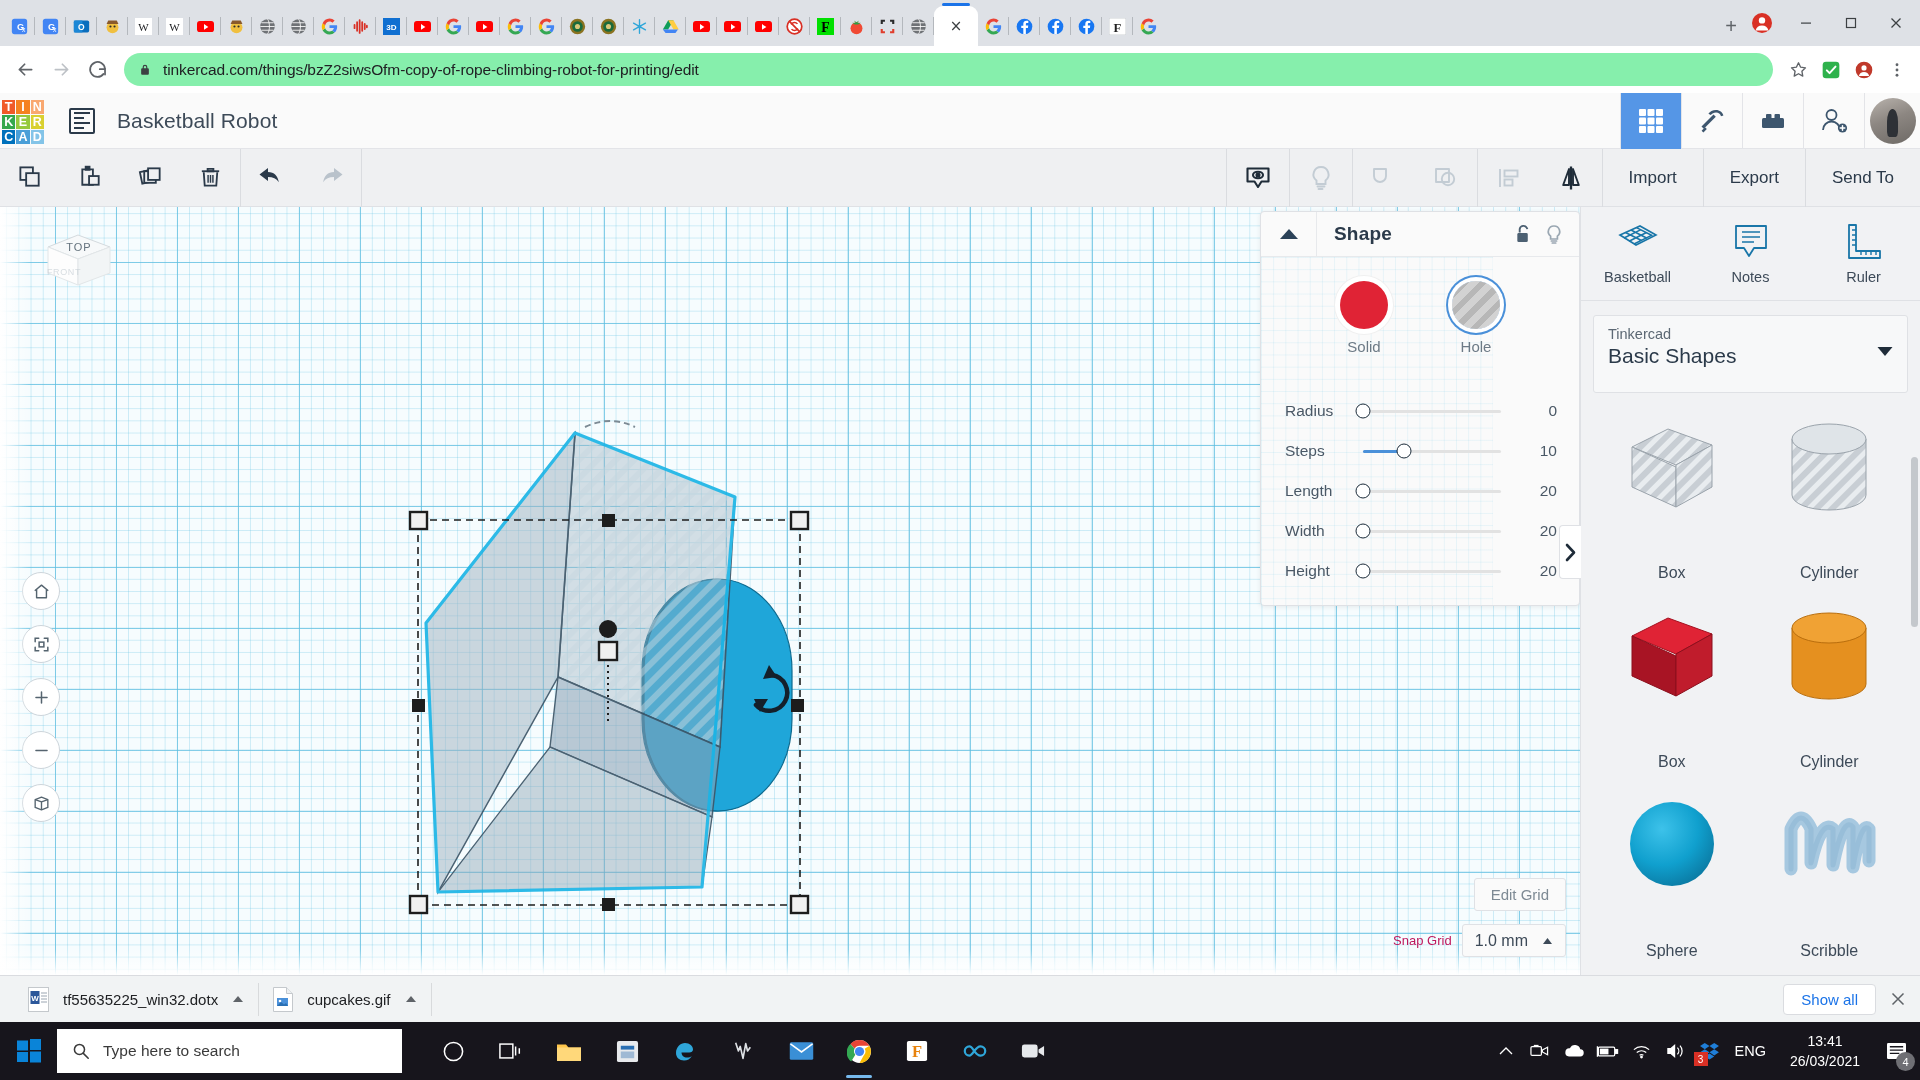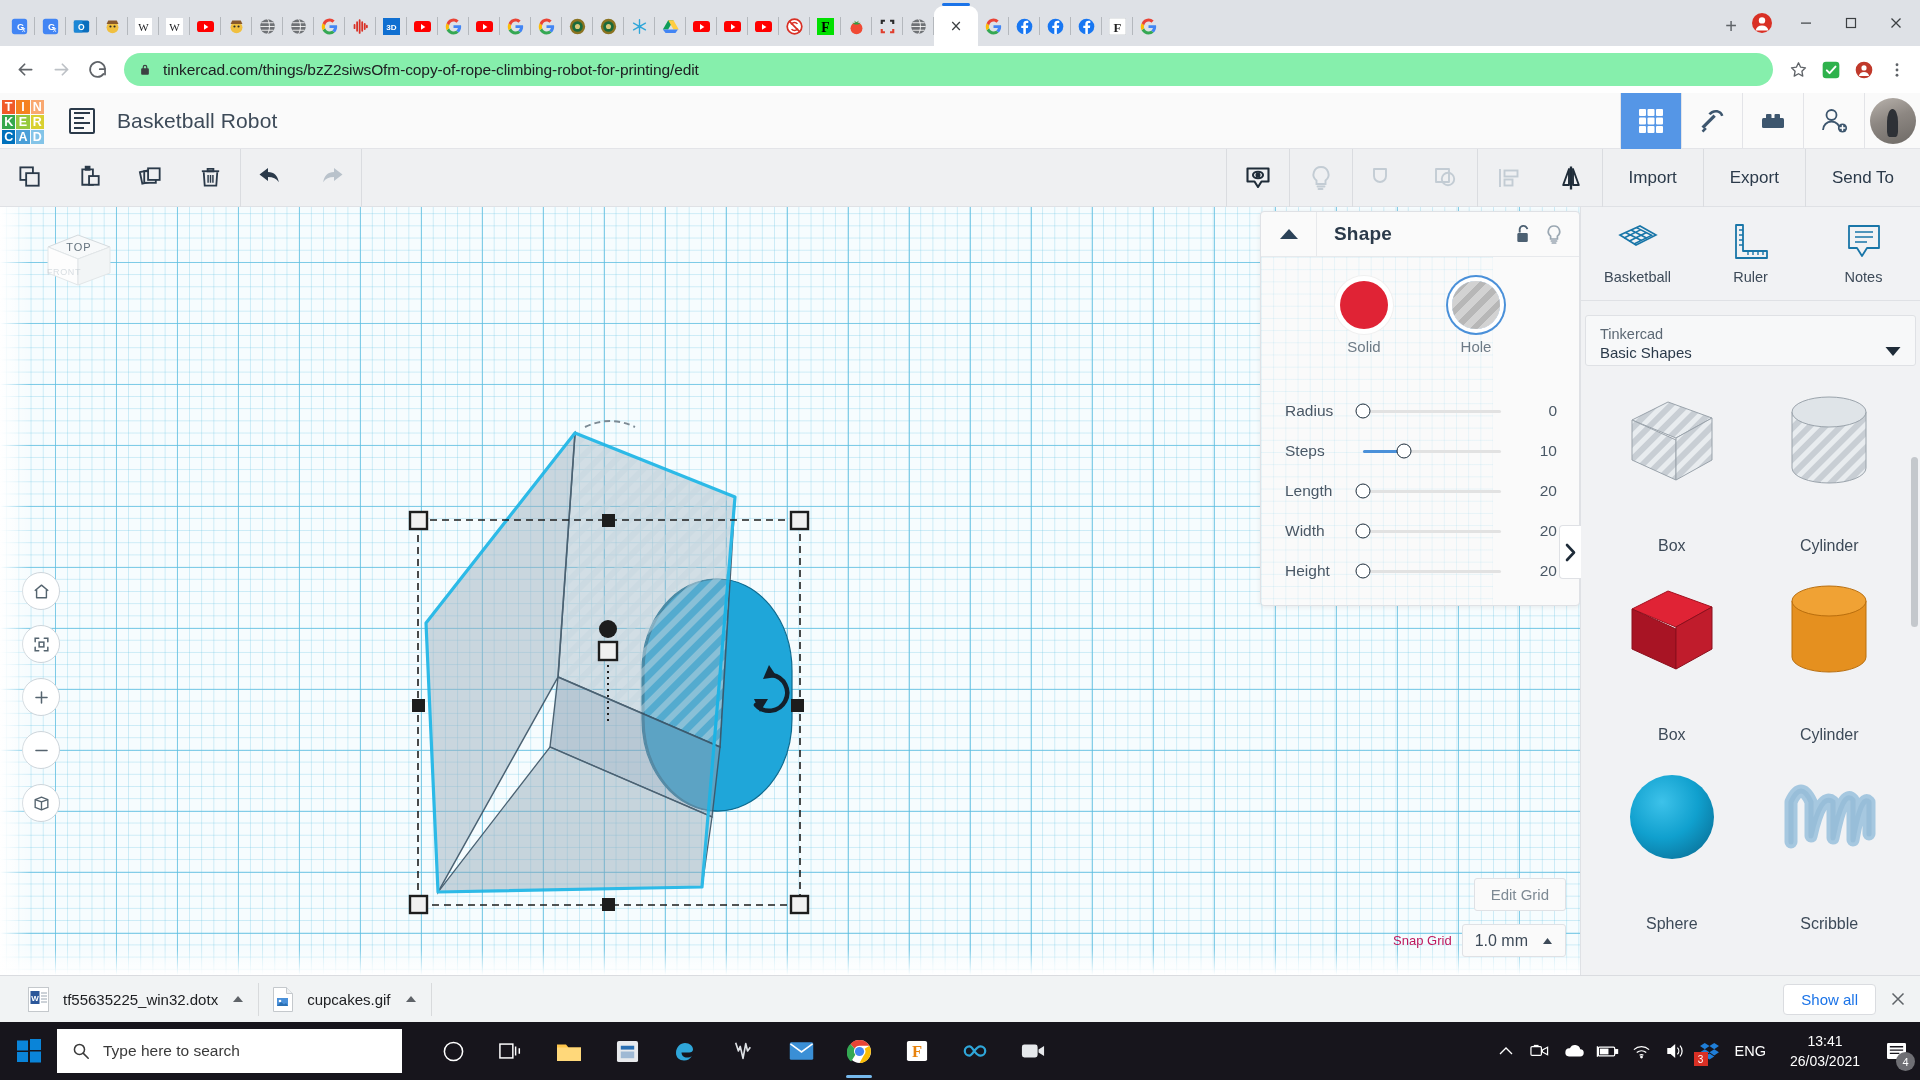--- a/index.html
+++ b/index.html
@@ -201,25 +201,25 @@
     position:absolute;top:50%;transform:translate(-50%,-50%);
   }
   .slider-val { width:62px;text-align:right;font-size:15.5px;color:#4a5866;padding-right:22px; }
 
   
   .sidebar { width:340px; background:#f1f2f4; border-left:1px solid #dfe1e5; display:flex; flex-direction:column; position:relative;}
   .sb-tools { display:flex; height:94px; border-bottom:1px solid #dfe1e5; background:#f1f2f4; }
   .sb-tool { flex:1; display:flex;flex-direction:column;align-items:center;justify-content:center;gap:7px; }
   .sb-tool-label { font-size:14.5px;color:#3d4a58; }
   .sb-dropdown {
-    margin:14px 4px 0; background:#f7f8f9; border:1px solid #dfe1e5; border-radius:3px;
-    padding:10px 14px 4px; position:relative;
+    margin:14px 12px 0; background:#f7f8f9; border:1px solid #dfe1e5; border-radius:3px;
+    padding:10px 14px 24px; position:relative;
   }
   .sb-dd-sub { font-size:14.5px;color:#5c6874; }
-  .sb-dd-main { font-size:15px;color:#2b3a4a;margin-top:2px; }
+  .sb-dd-main { font-size:21px;color:#2b3a4a;margin-top:2px; }
   .sb-dd-caret { position:absolute;right:14px;top:30px;color:#2b3a4a;font-size:11px; }
   .shape-grid { flex:1; overflow:hidden; padding:14px 12px 0; }
   .shape-grid-inner { background:#f1f2f4; display:grid; grid-template-columns:1fr 1fr; }
   .shape-cell { height:189px; display:flex;flex-direction:column;align-items:center;justify-content:flex-start;padding-top:14px; gap:8px;}
   .shape-name { font-size:16px;color:#3d4a58;margin-top:auto;padding-bottom:14px; }
   .sb-scrollbar { position:absolute; right:2px; top:250px; width:7px; height:170px; background:#c4c8cc; border-radius:4px; }
   .panel-handle {
     position:absolute; left:-22px; top:318px; width:22px;height:54px;background:#fff;
     border:1px solid #dfe1e5;border-right:none;border-radius:4px 0 0 4px;
     display:flex;align-items:center;justify-content:center;color:#2b3a4a;font-size:20px;z-index:20;
@@ -971,32 +971,32 @@
 
         <div class="sb-tools">
           <div class="sb-tool">
             <svg width="44" height="40" viewBox="0 0 44 40" fill="none" stroke="#1976a8" stroke-width="1.6">
               <path d="M4 13L24 4l16 9-20 10z"></path>
               <path d="M9.5 10.5l16 8M15 8l16 8.2M20.5 5.6l16 8.2M8 16l17-8.4M13 19.2l17-8.4M18 22l17-8.4"></path>
             </svg>
             <span class="sb-tool-label">Basketball</span>
           </div>
           <div class="sb-tool">
+            <svg width="40" height="40" viewBox="0 0 40 40" fill="none" stroke="#1976a8" stroke-width="1.8" stroke-linejoin="round">
+              <path d="M5 4h30v22H23l-5 8-5-8H5z"></path>
+              <path d="M11 10h18M11 15h18M11 20h12" stroke-width="1.6"></path>
+            </svg>
+            <span class="sb-tool-label">Notes</span>
+          </div>
+          <div class="sb-tool">
             <svg width="42" height="40" viewBox="0 0 42 40" fill="none" stroke="#1976a8" stroke-width="1.8" stroke-linejoin="round">
               <path d="M6 3h7v26h24v7H6z"></path>
               <path d="M13 8h-4M13 13h-4M13 18h-4M13 23h-4M18 29v4M23 29v4M28 29v4M33 29v4" stroke-width="1.4"></path>
             </svg>
             <span class="sb-tool-label">Ruler</span>
-          </div>
-          <div class="sb-tool">
-            <svg width="40" height="40" viewBox="0 0 40 40" fill="none" stroke="#1976a8" stroke-width="1.8" stroke-linejoin="round">
-              <path d="M5 4h30v22H23l-5 8-5-8H5z"></path>
-              <path d="M11 10h18M11 15h18M11 20h12" stroke-width="1.6"></path>
-            </svg>
-            <span class="sb-tool-label">Notes</span>
           </div>
         </div>
 
         <div class="sb-dropdown">
           <div class="sb-dd-sub">Tinkercad</div>
           <div class="sb-dd-main">Basic Shapes</div>
           <div class="sb-dd-caret">
             <svg width="16" height="11" viewBox="0 0 16 11">
                 <path d="M8 10L0.5 1h15z" fill="#1f2c39"></path>
               </svg>

